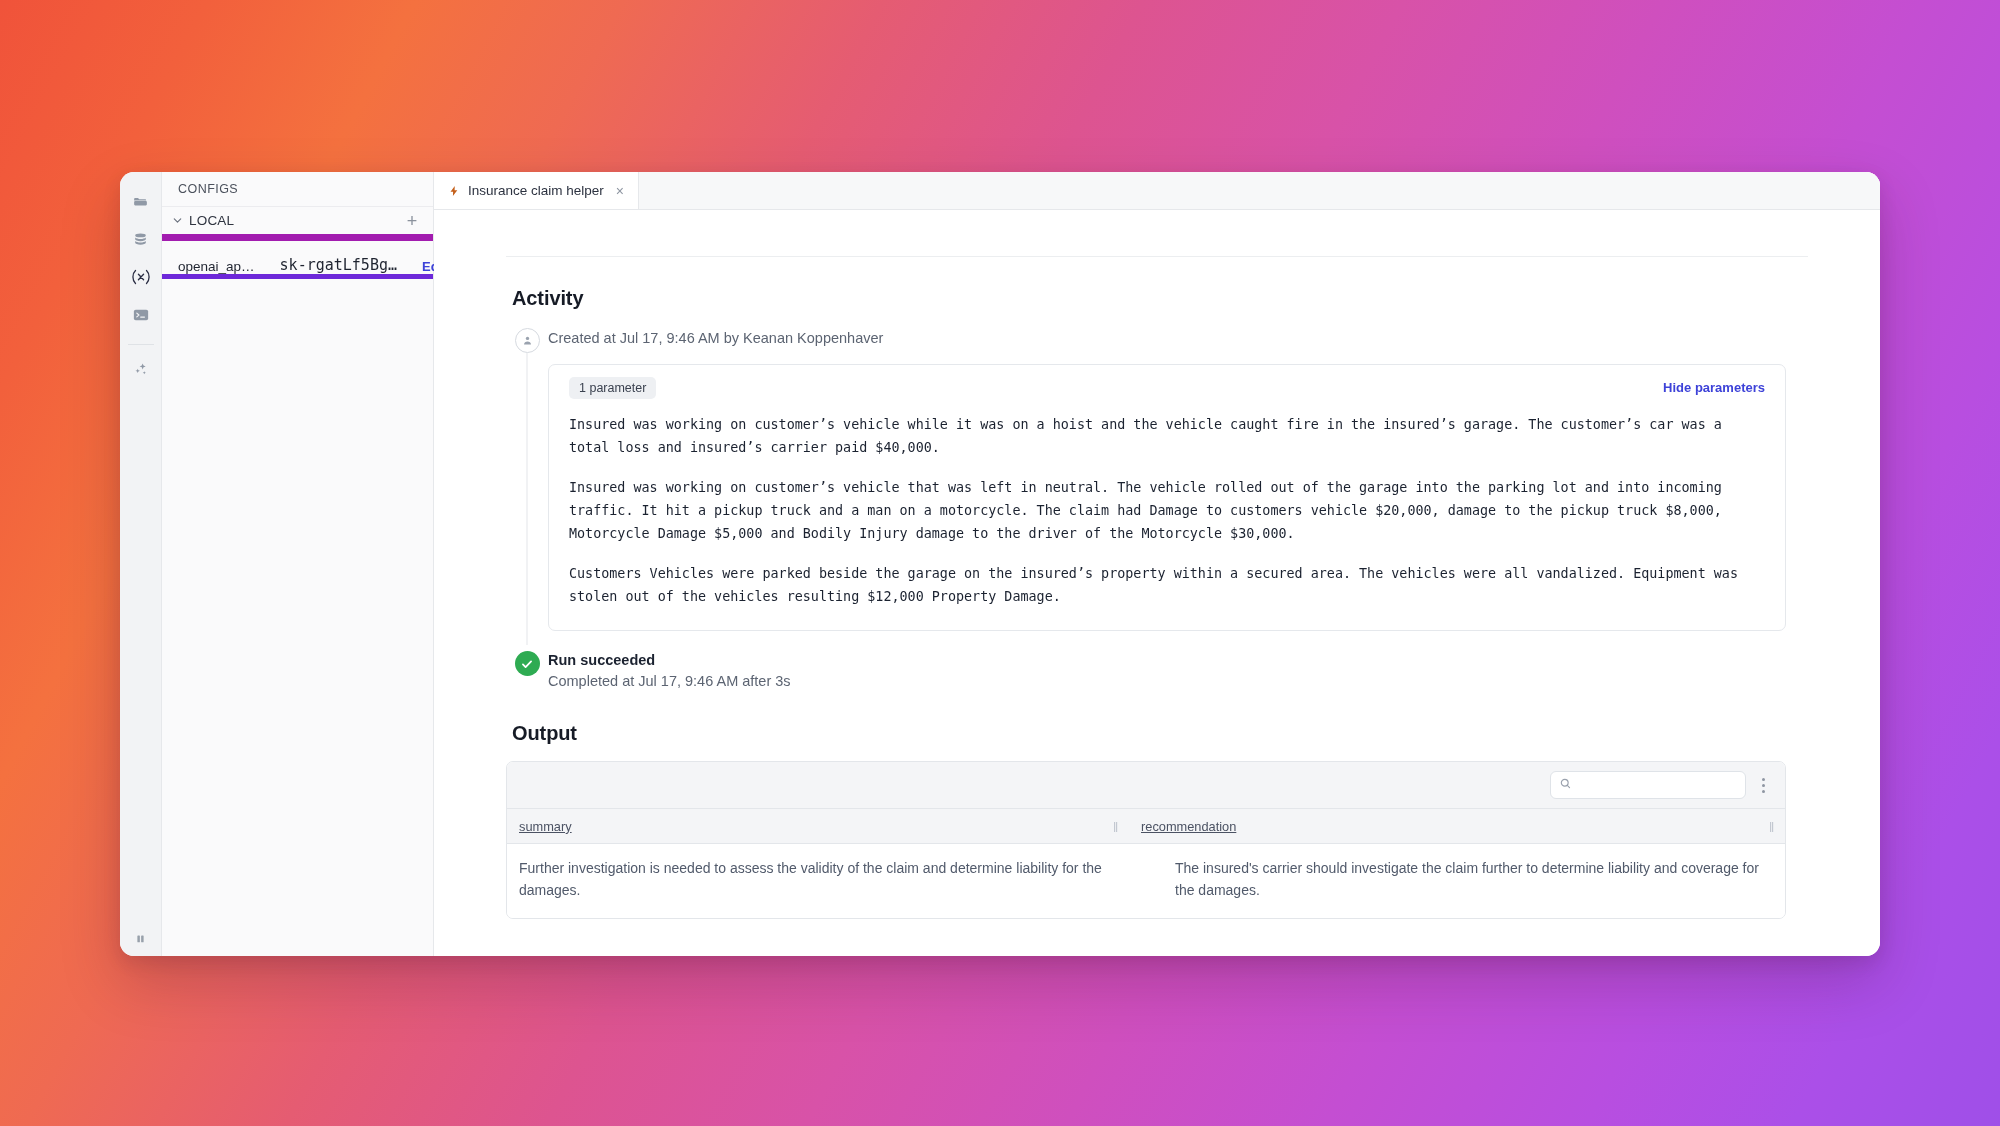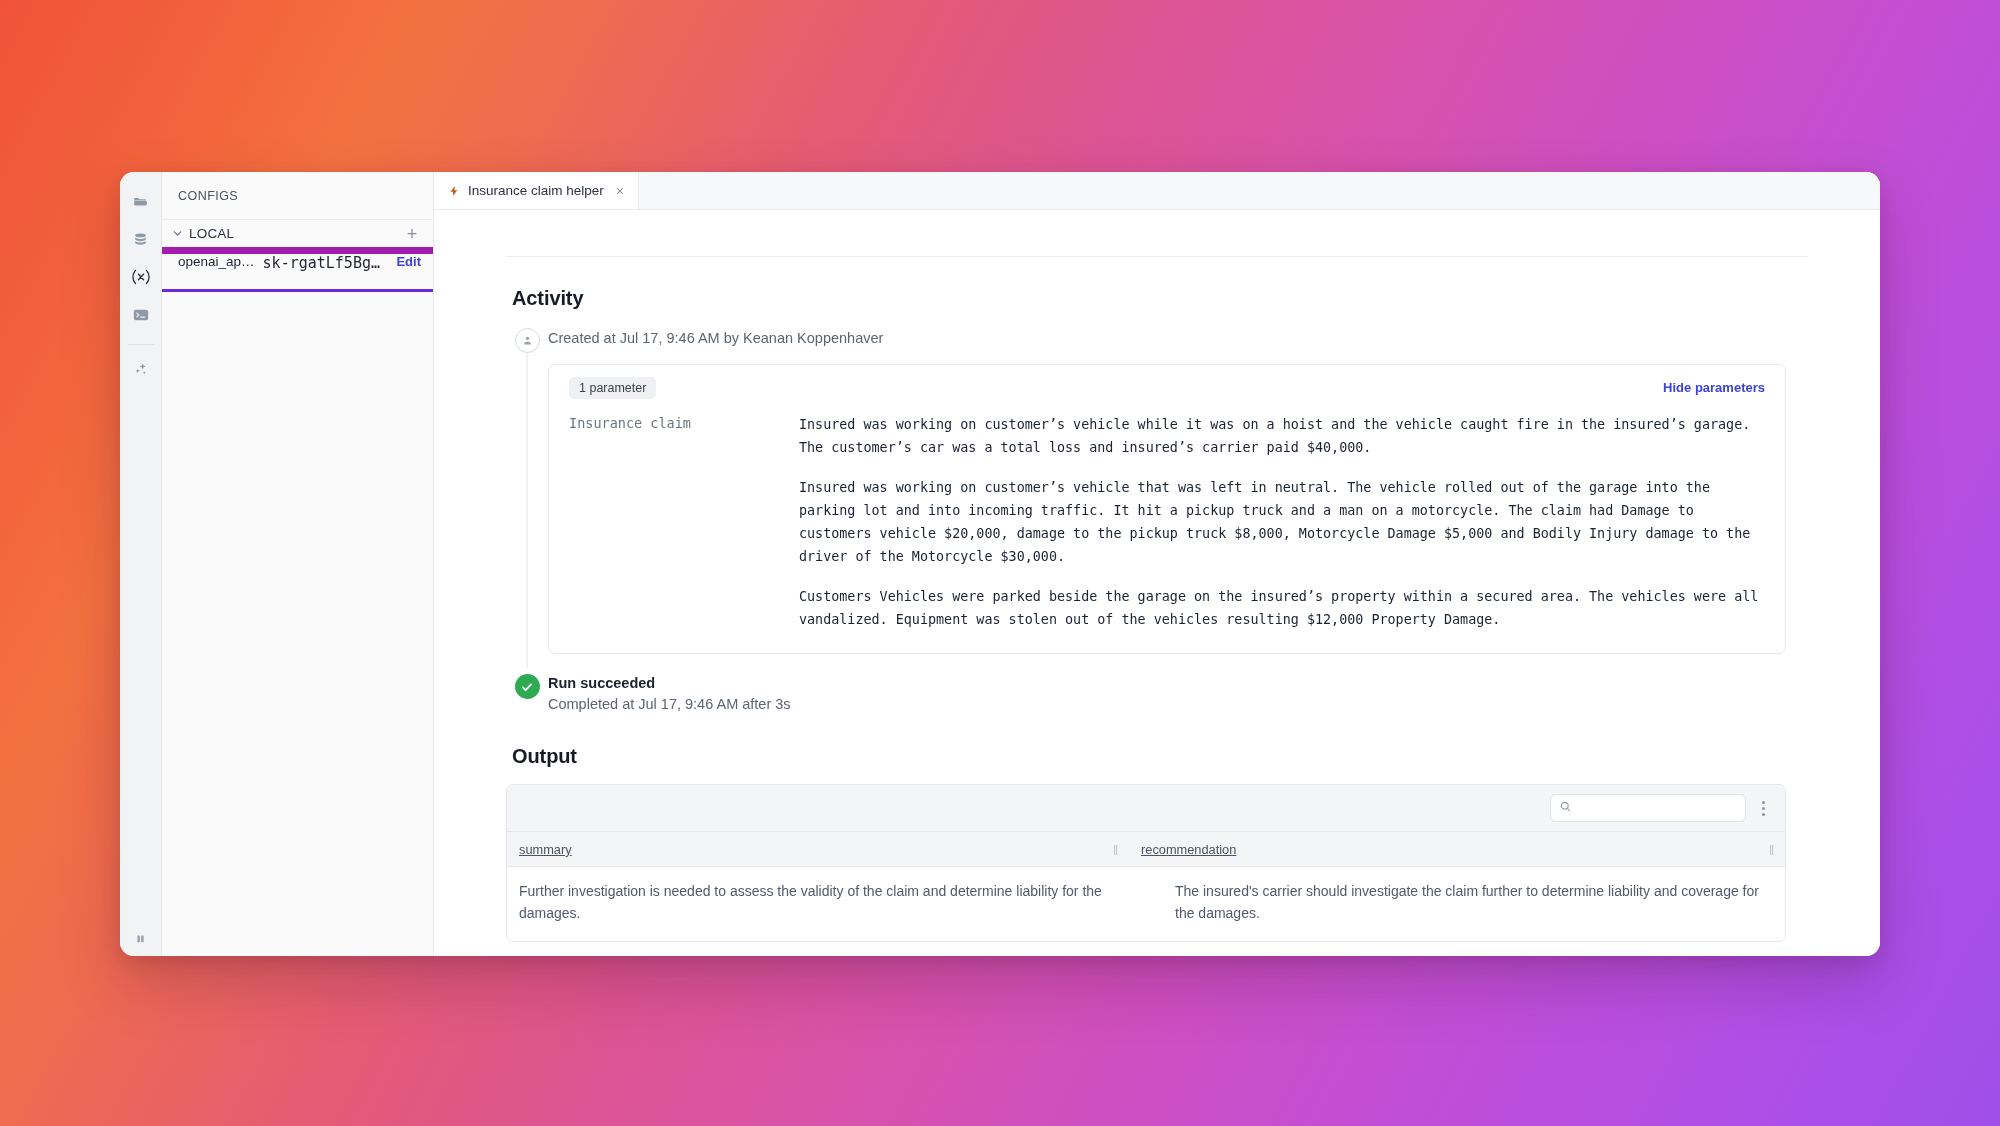--- a/index.html
+++ b/index.html
@@ -89,21 +89,21 @@
   
   .configs-panel {
     width: 272px;
     flex: 0 0 272px;
     background: #fafafb;
     border-right: 1px solid #e6e8eb;
     display: flex;
     flex-direction: column;
   }
   .configs-title {
-    height: 48px;
+    height: 35px;
     display: flex;
     align-items: center;
     padding: 0 16px;
     font-size: 12.5px;
     letter-spacing: 0.45px;
     color: #4b515c;
     font-weight: 400;
     border-bottom: 1px solid #ececef;
     text-align: center;
   }
@@ -132,24 +132,24 @@
   .plus-btn {
     color: #8b929d;
     font-size: 18px;
     line-height: 1;
     width: 18px;
     text-align: center;
   }
   .config-row {
     height: 38px;
     display: flex;
-    align-items: flex-start;
+    align-items: flex-end;
     padding: 0 12px 0 16px;
-    border-bottom: 3px solid #6d28d9;
-    gap: 8px;
+    border-bottom: 5px solid #6d28d9;
+    gap: 25px;
   }
   .config-key {
     font-size: 13.5px;
     color: #1f2430;
     white-space: nowrap;
   }
   .config-val {
     font-family: "DejaVu Sans Mono", "Liberation Mono", monospace;
     font-size: 15px;
     color: #1f2430;
@@ -510,21 +510,20 @@
             </div>
             <div class="tl-body">
               <div class="tl-sub">Created at Jul 17, 9:46 AM by Keanan Koppenhaver</div>
 
               <div class="params-card">
                 <div class="params-head">
                   <span class="param-badge">1 parameter</span>
                   <span class="hide-params">Hide parameters</span>
                 </div>
                 <div class="params-body">
-                  <div class="param-name">Insurance claim</div>
                   <div class="param-value">
                     <p>Insured was working on customer’s vehicle while it was on a hoist and the vehicle caught fire in the insured’s garage. The customer’s car was a total loss and insured’s carrier paid $40,000.</p>
                     <p>Insured was working on customer’s vehicle that was left in neutral. The vehicle rolled out of the garage into the parking lot and into incoming traffic. It hit a pickup truck and a man on a motorcycle. The claim had Damage to customers vehicle $20,000, damage to the pickup truck $8,000, Motorcycle Damage $5,000 and Bodily Injury damage to the driver of the Motorcycle $30,000.</p>
                     <p>Customers Vehicles were parked beside the garage on the insured’s property within a secured area. The vehicles were all vandalized. Equipment was stolen out of the vehicles resulting $12,000 Property Damage.</p>
                   </div>
                 </div>
               </div>
             </div>
           </div>
 

